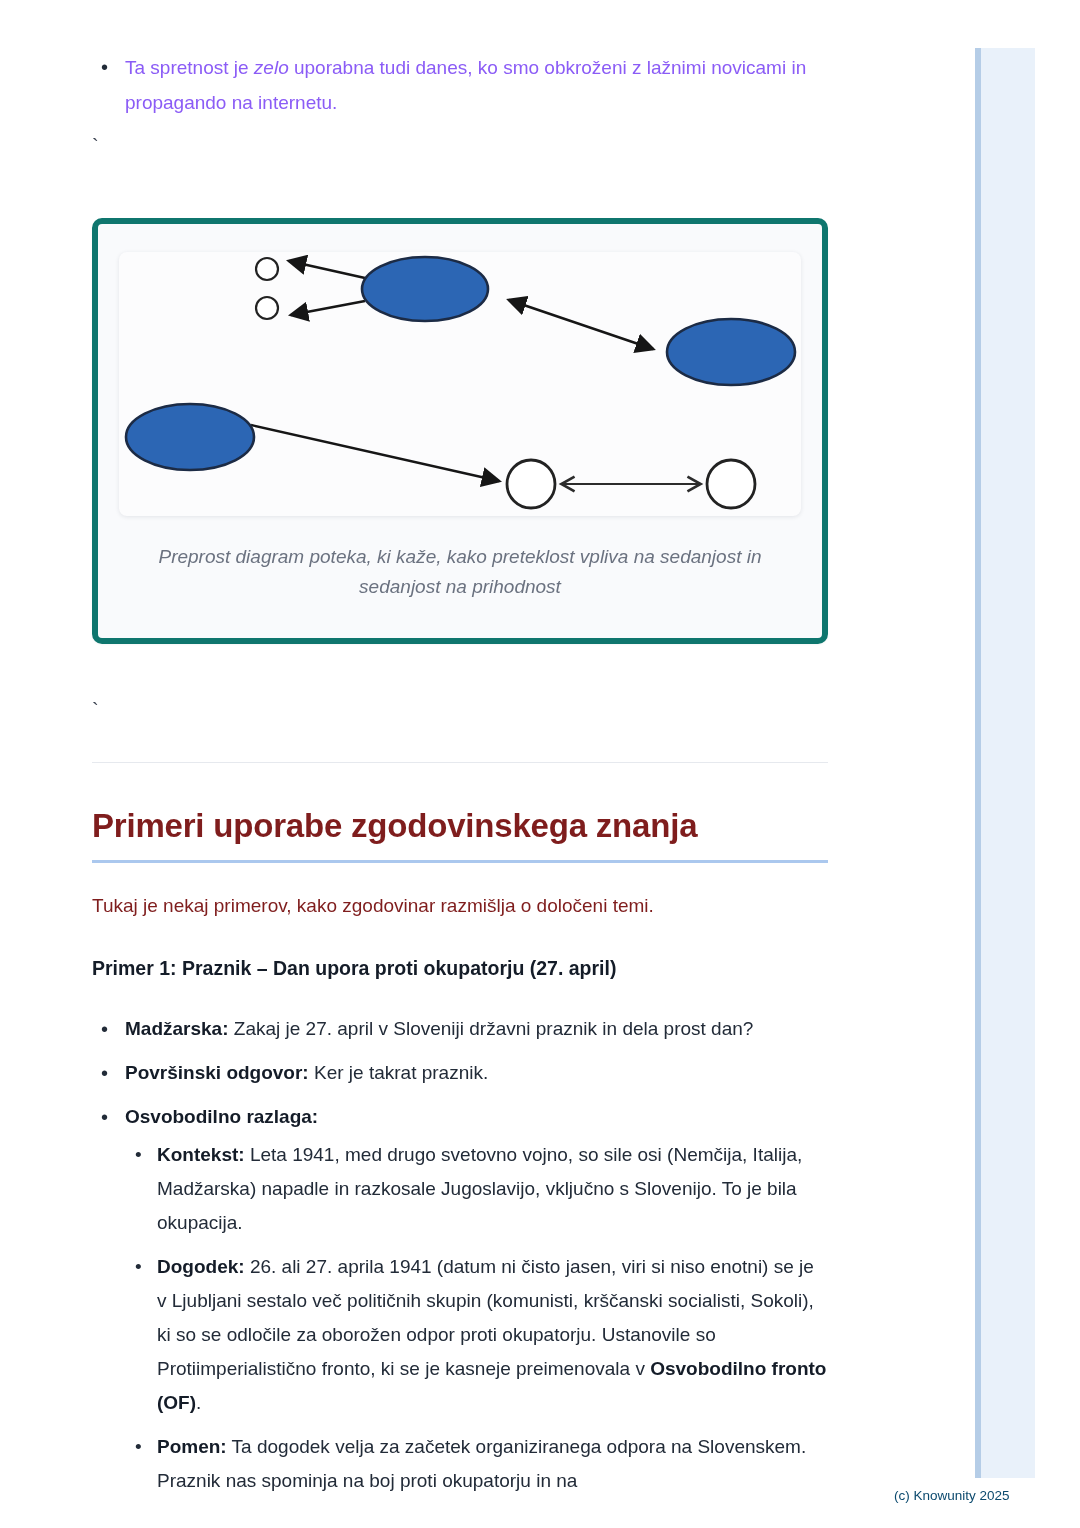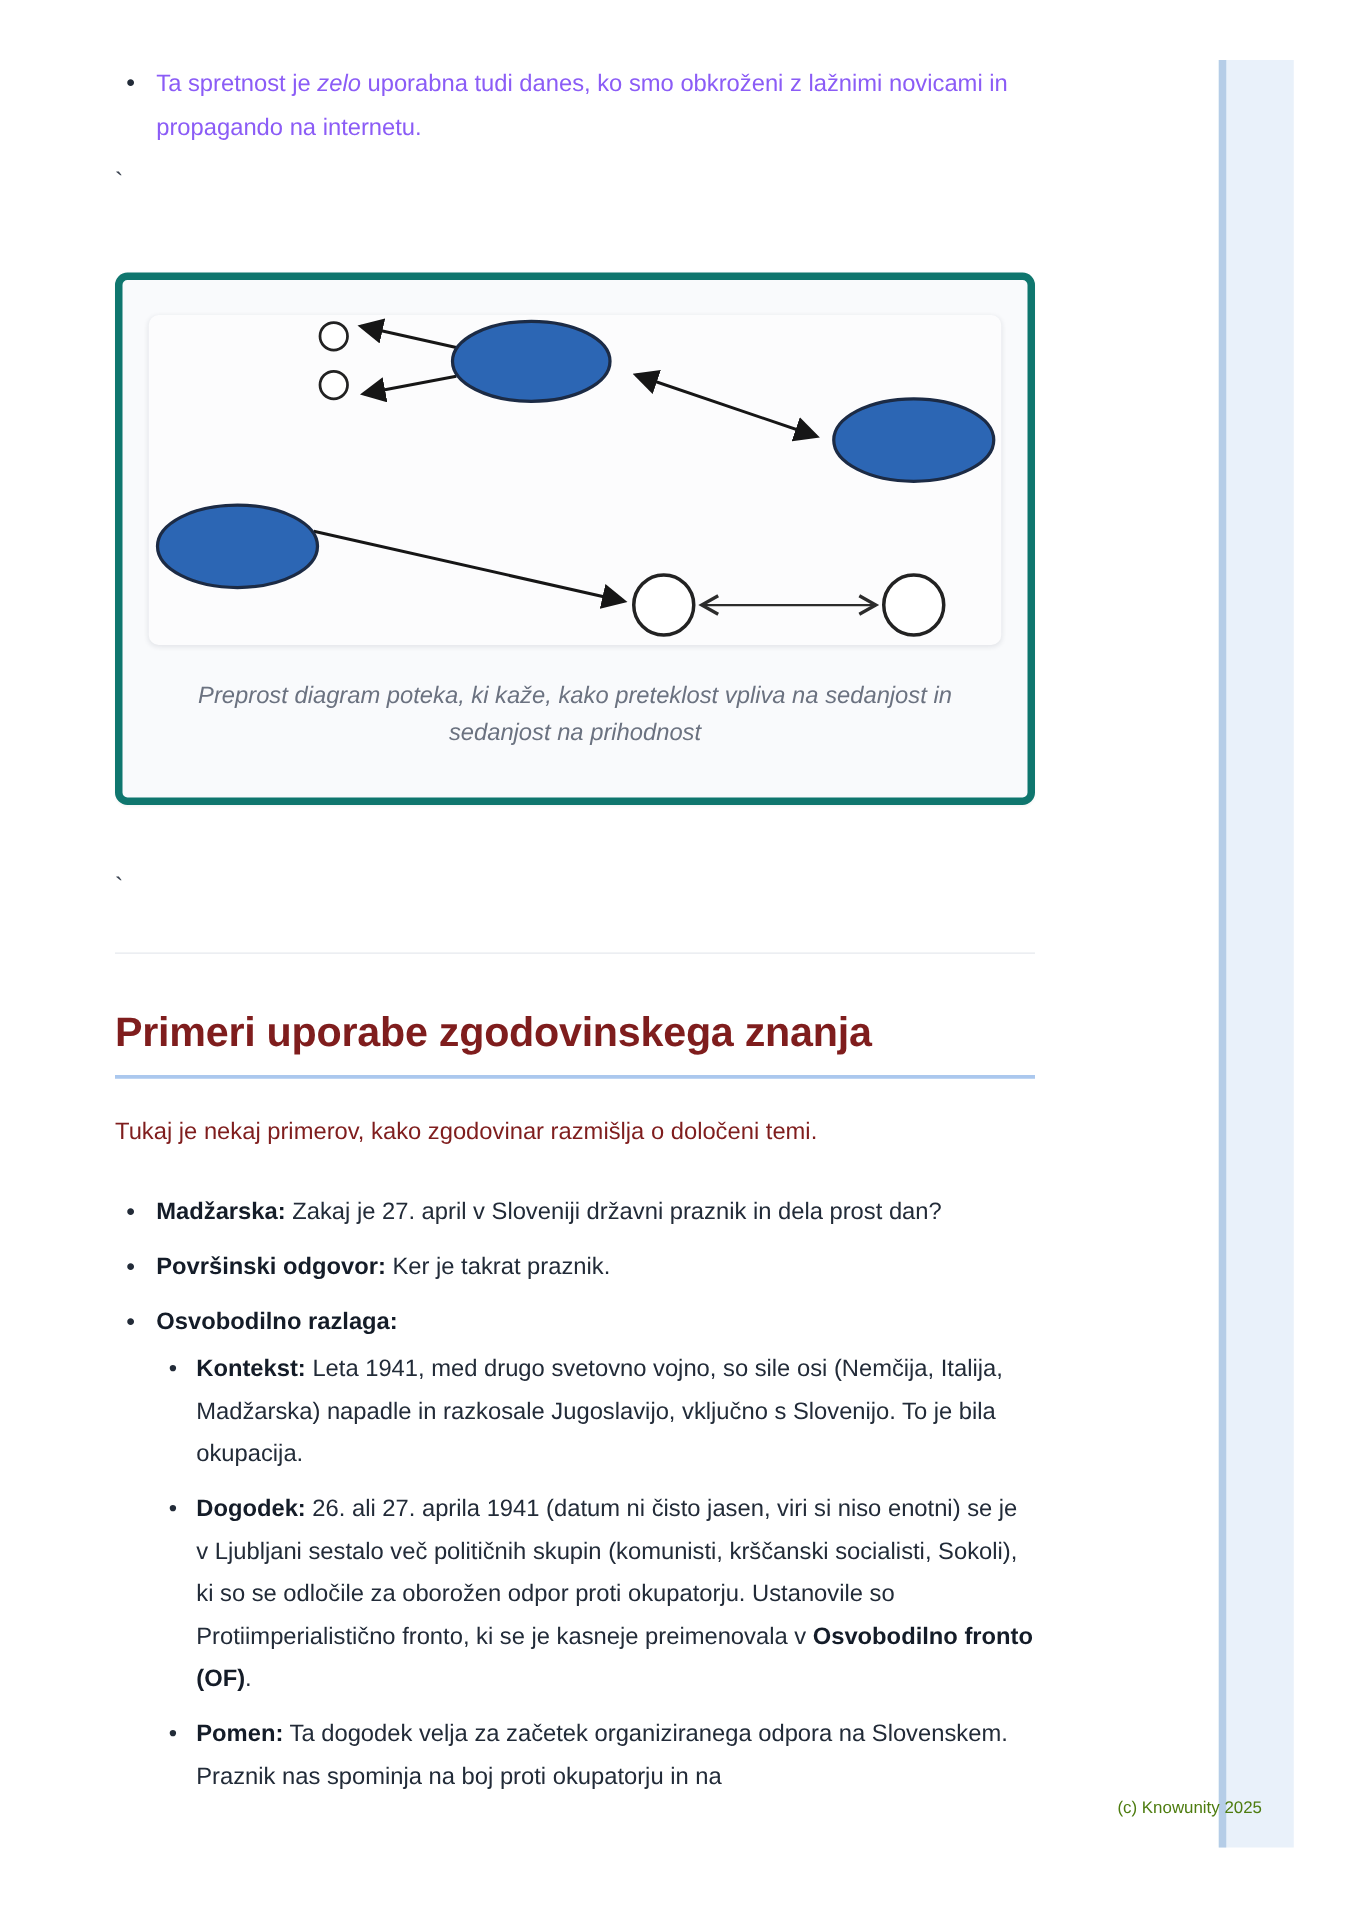--- a/index.html
+++ b/index.html
@@ -121,23 +121,23 @@
     position:absolute;
     left:975px;top:48px;
     width:60px;height:1430px;
     box-sizing:border-box;
     background:#e9f1fa;
     border-left:6px solid #b5cde7;
     z-index:1;
   }
   .copyright{
     position:absolute;
-    left:894px;top:1438px;
+    left:894px;top:1488px;
     font-size:13.5px;
-    color:#4d7c0f;
+    color:#0c4a6e;
     z-index:2;
     white-space:nowrap;
   }
   svg{display:block;}
 </style>
 </head>
 <body>
 
 <div class="page">
 
@@ -192,20 +192,21 @@
     </div>
 
     <div class="stray-tick second">`</div>
 
     <hr class="divider">
 
     <h1 class="section-title">Primeri uporabe zgodovinskega znanja</h1>
 
     <p class="section-intro">Tukaj je nekaj primerov, kako zgodovinar razmišlja o določeni temi.</p>
 
+    <h3 class="example-heading">Primer 1: Praznik – Dan upora proti okupatorju (27. april)</h3>
 
     <ul class="main-list">
       <li><span class="b">Madžarska:</span><span> Zakaj je 27. april v Sloveniji državni praznik in dela prost dan?</span></li>
       <li><span class="b">Površinski odgovor:</span><span> Ker je takrat praznik.</span></li>
       <li>
         <span class="b">Osvobodilno razlaga:</span>
         <ul class="sub-list">
           <li><span class="b">Kontekst:</span><span> Leta 1941, med drugo svetovno vojno, so sile osi (Nemčija, Italija, Madžarska) napadle in razkosale Jugoslavijo, vključno s Slovenijo. To je bila okupacija.</span></li>
           <li><span class="b">Dogodek:</span><span> 26. ali 27. aprila 1941 (datum ni čisto jasen, viri si niso enotni) se je v Ljubljani sestalo več političnih skupin (komunisti, krščanski socialisti, Sokoli), ki so se odločile za oborožen odpor proti okupatorju. Ustanovile so Protiimperialistično fronto, ki se je kasneje preimenovala v </span><span class="b">Osvobodilno fronto (OF)</span><span>.</span></li>
           <li><span class="b">Pomen:</span><span> Ta dogodek velja za začetek organiziranega odpora na Slovenskem. Praznik nas spominja na boj proti okupatorju in na</span></li>

